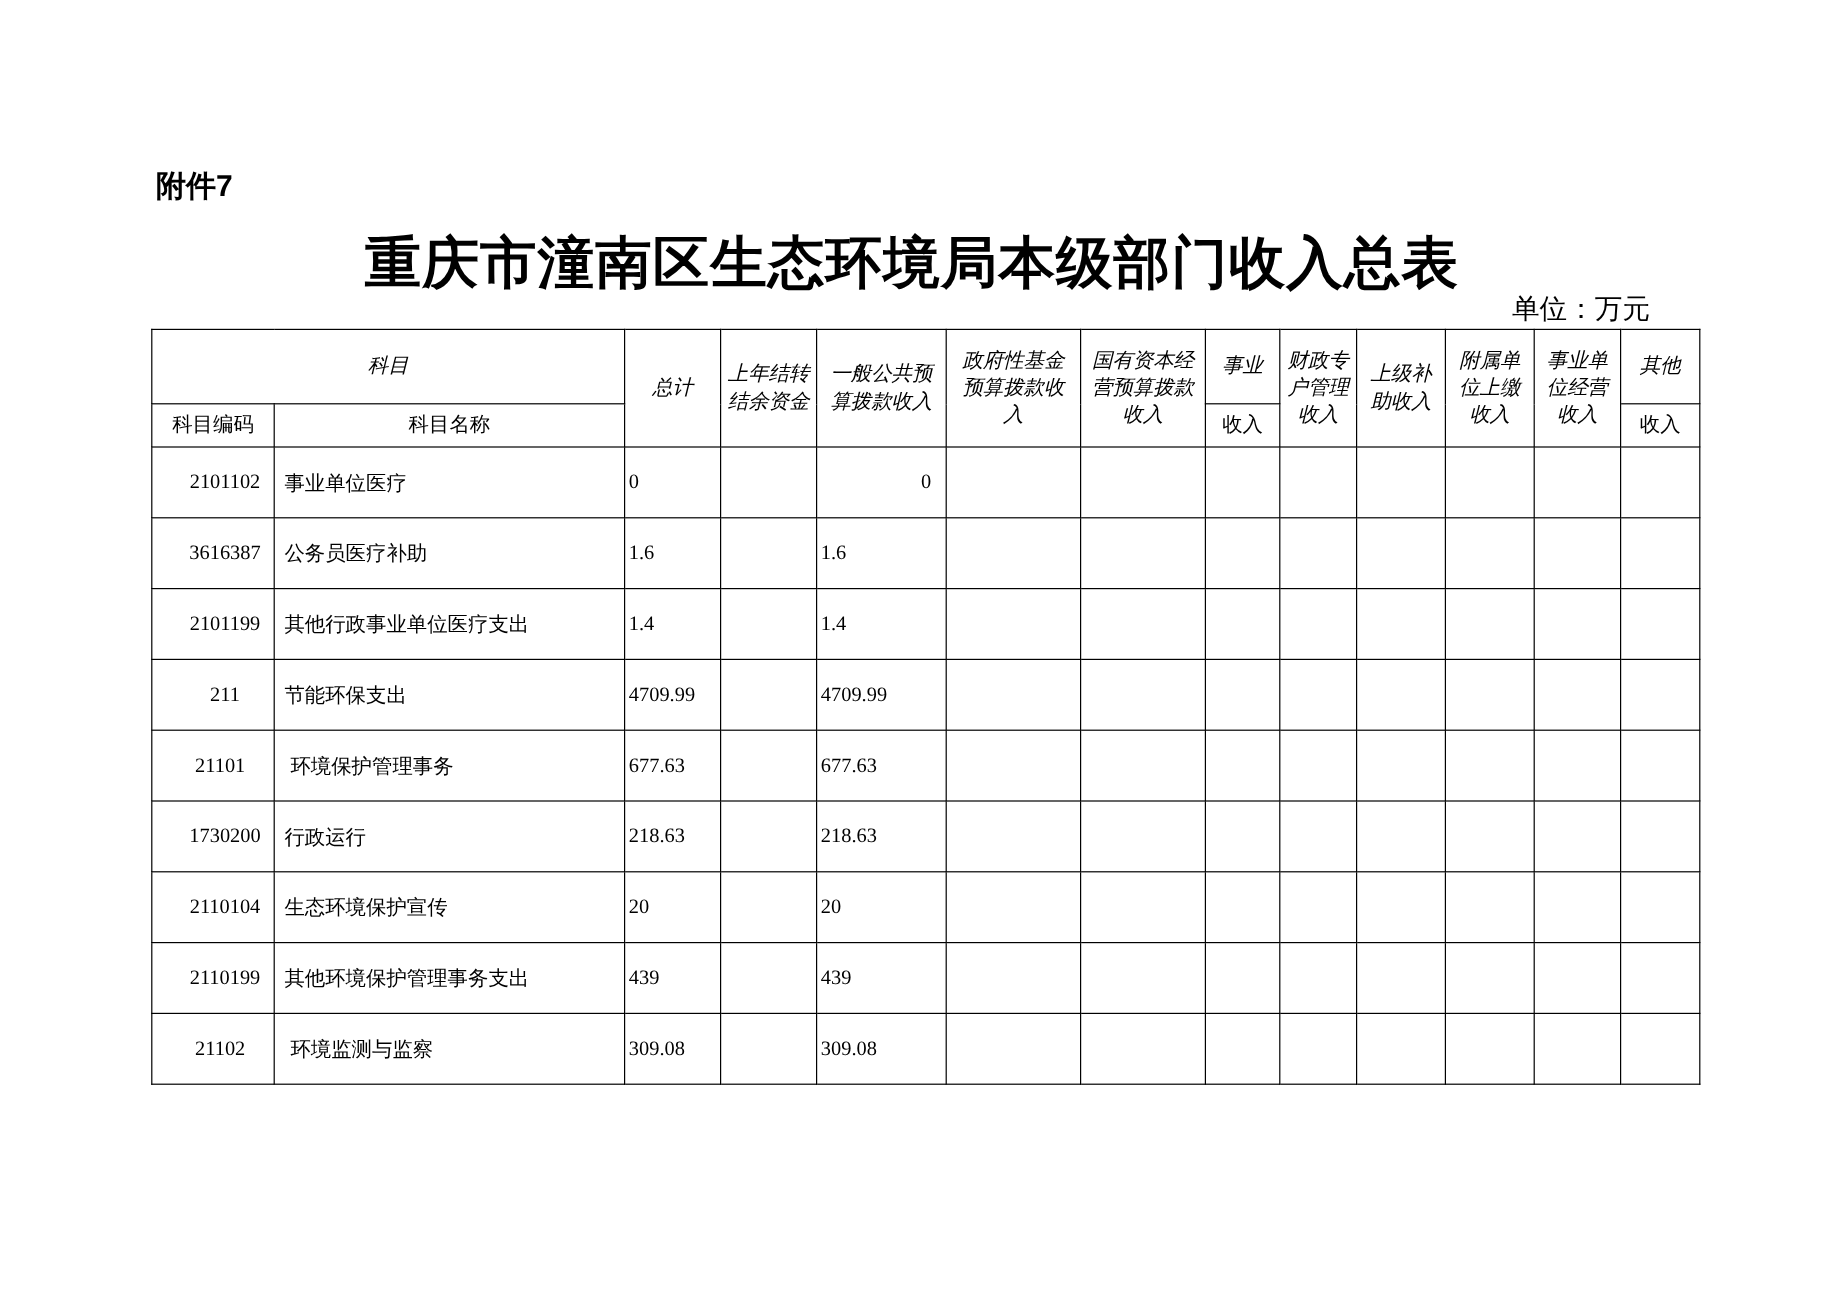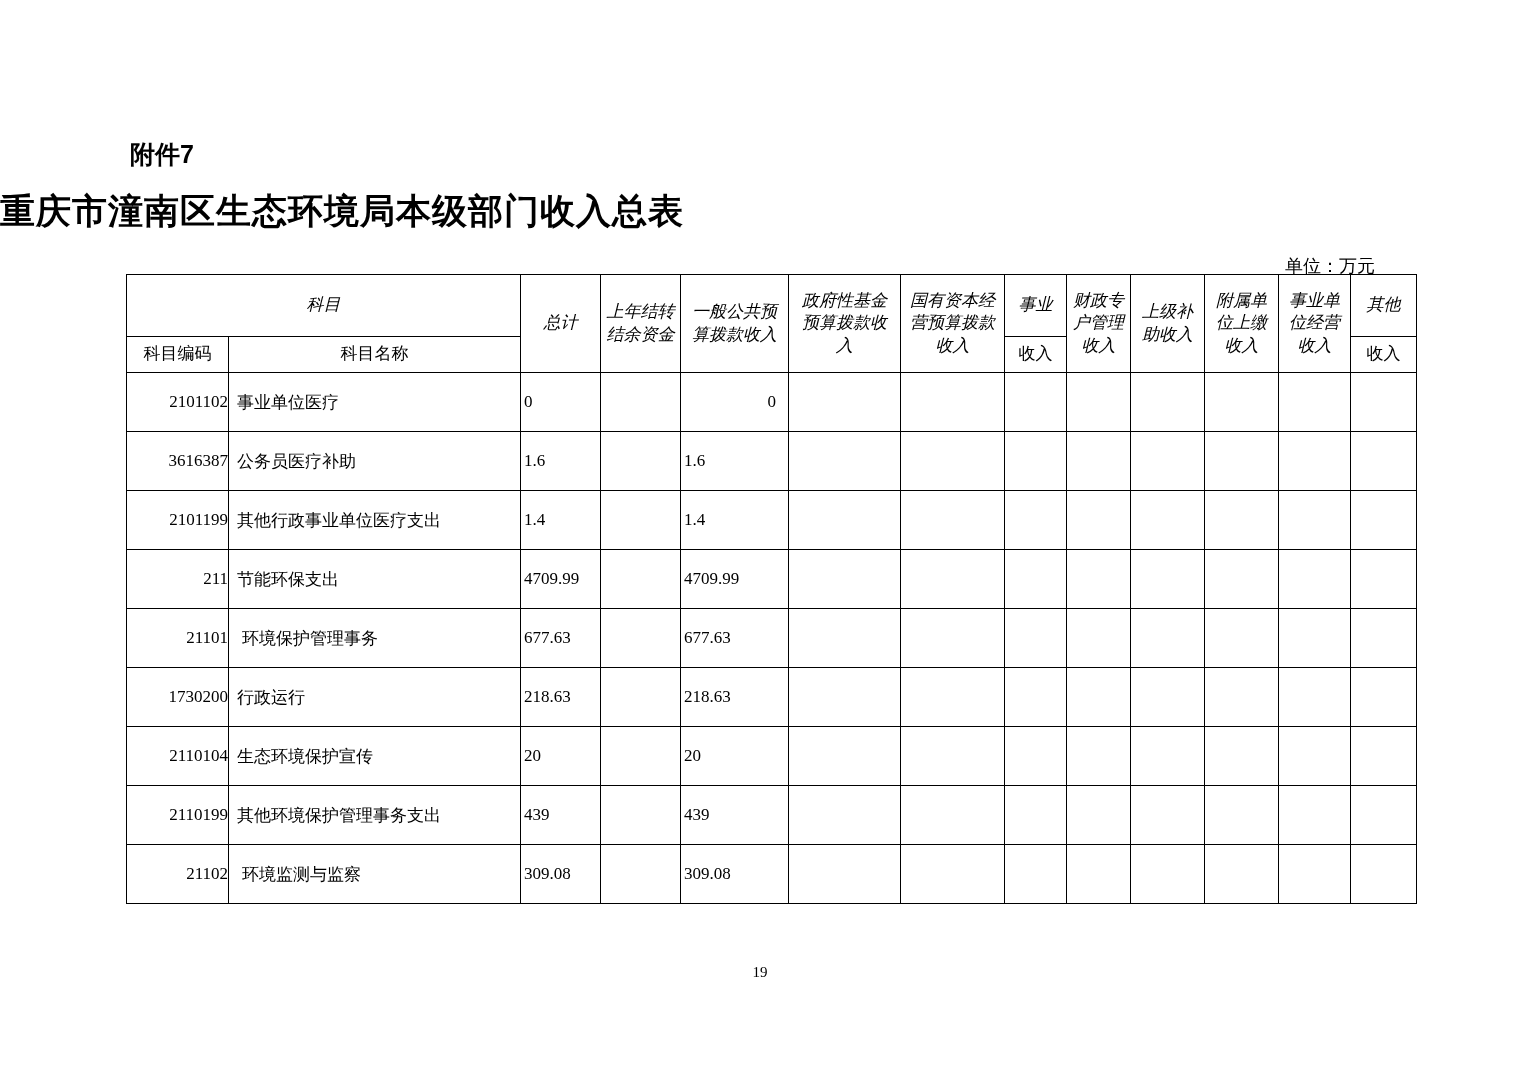--- a/index.html
+++ b/index.html
@@ -23,30 +23,31 @@
     top: 138px;
     font-size: 25px;
     font-weight: bold;
     font-family: "Liberation Sans", "DejaVu Sans", sans-serif;
   }
   .page-title {
     position: absolute;
     top: 188px;
     left: 0;
     width: 1520px;
-    font-size: 35px;
+    text-align: center;
+    font-size: 47px;
     font-weight: bold;
     letter-spacing: 1px;
     font-family: "Liberation Sans", "DejaVu Sans", sans-serif;
   }
   .unit-note {
     position: absolute;
-    top: 254px;
+    top: 242px;
     right: 145px;
-    font-size: 18px;
+    font-size: 23px;
   }
   table.income-table {
     position: absolute;
     left: 126px;
     top: 274px;
     width: 1290px;
     border-collapse: collapse;
     table-layout: fixed;
     font-size: 17px;
   }
@@ -57,21 +58,21 @@
     overflow: hidden;
   }
   .income-table th {
     text-align: center;
     white-space: pre-line;
     line-height: 1.3;
   }
   .income-table thead tr.hrow1 th { height: 62px; font-style: italic; }
   .income-table thead tr.hrow2 th { height: 36px; }
   .income-table tbody td { height: 59px; }
-  td.code { text-align: right; }
+  td.code { text-align: center; }
   td.name { text-align: left; }
   td.code.lv1 { padding-left: 20px; }
   td.code.lv2 { padding-left: 12px; }
   td.code.lv3 { padding-left: 20px; }
   td.name.lv1 { padding-left: 8px; }
   td.name.lv2 { padding-left: 13px; }
   td.name.lv3 { padding-left: 8px; }
   td.num { text-align: left; padding-left: 3px; }
   td.num-right { text-align: right; padding-right: 12px; }
   .page-number {
@@ -277,15 +278,14 @@
         <td></td>
         <td></td>
         <td></td>
         <td></td>
         <td></td>
         <td></td>
       </tr>
     </tbody>
   </table>
 
-  <div class="page-number">19</div>
 
 </div>
 
 </body></html>

